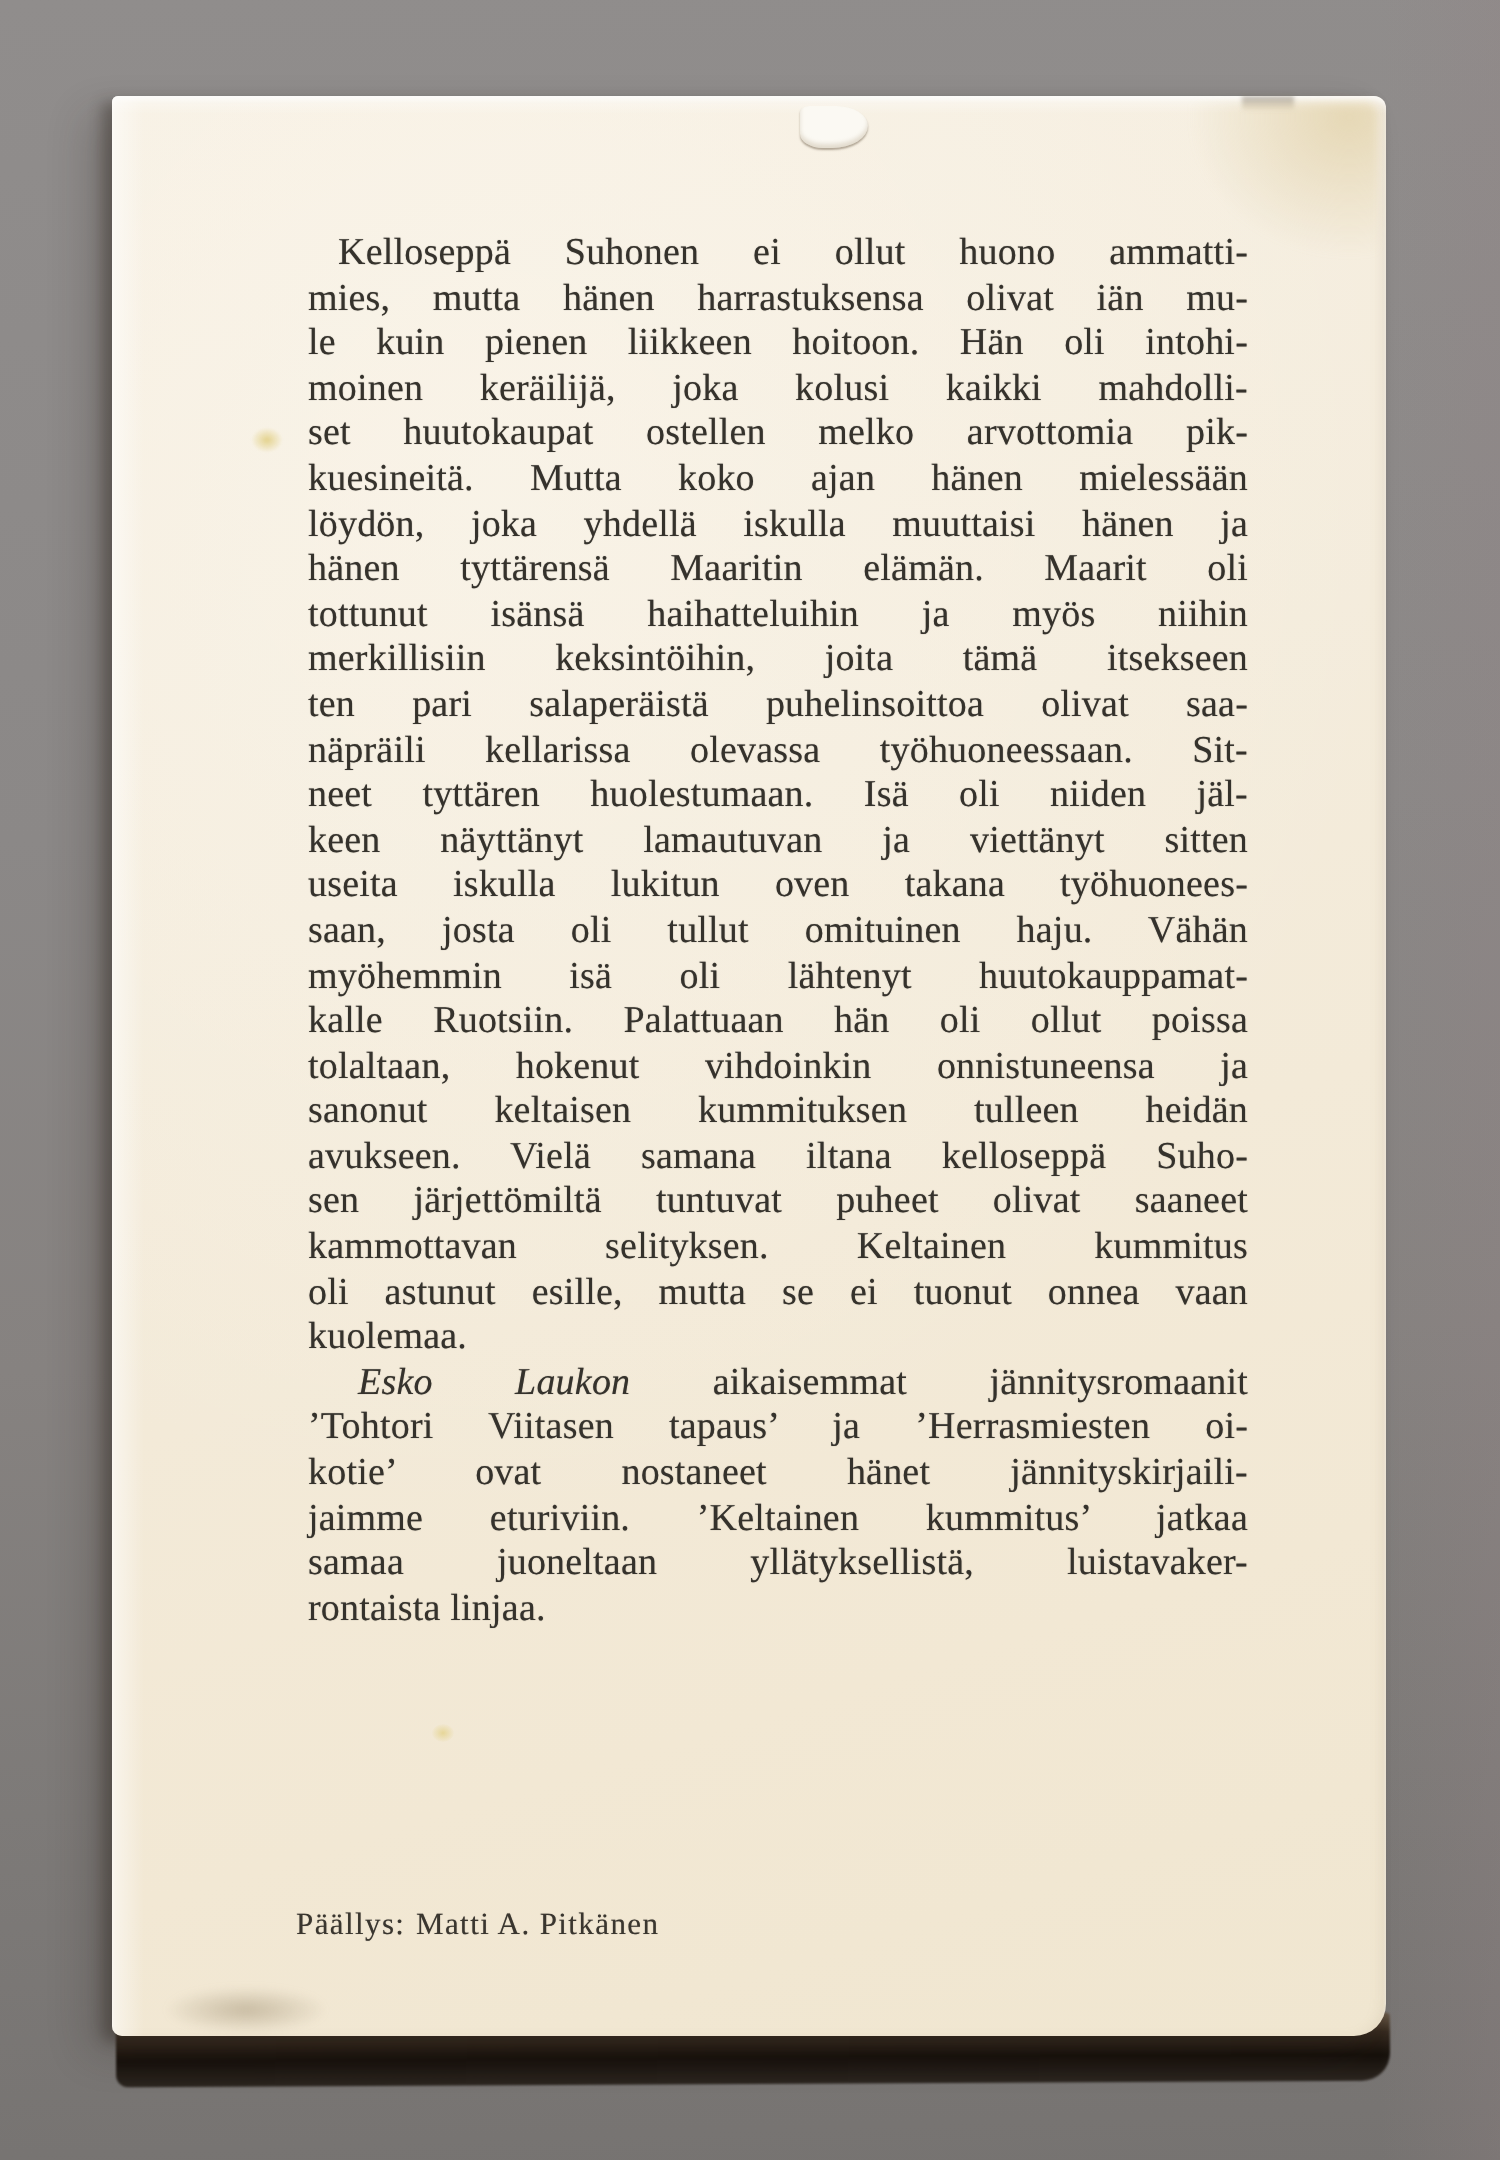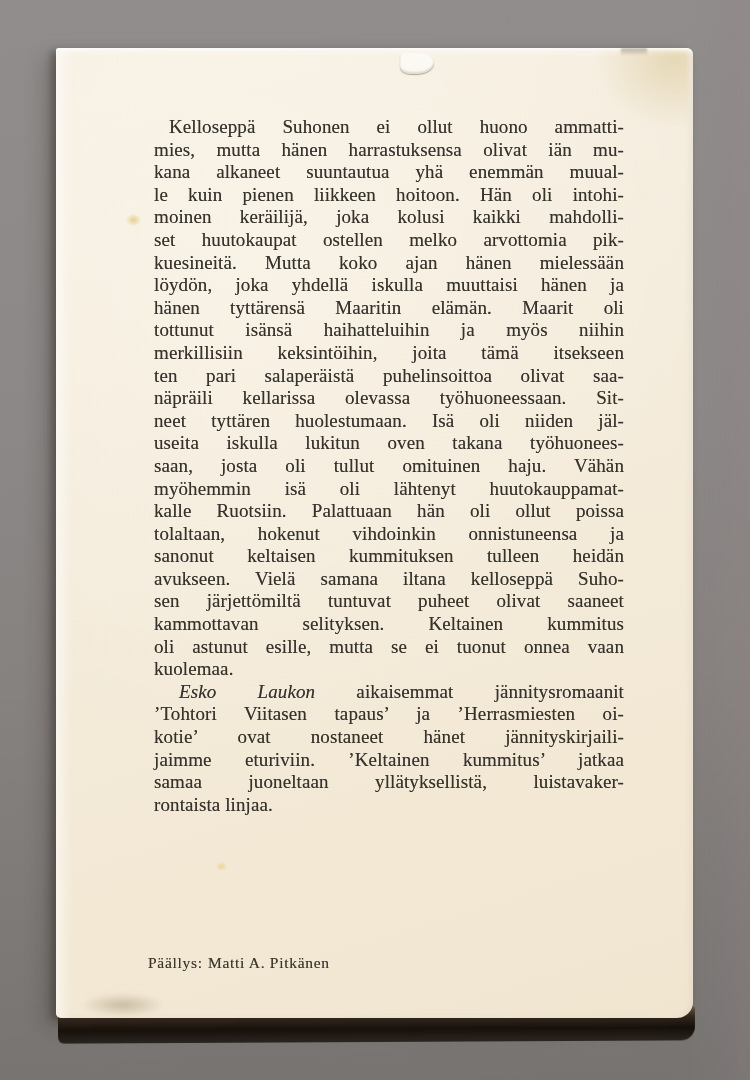--- a/index.html
+++ b/index.html
@@ -112,32 +112,32 @@
     <div class="stain stain-yellow-1"></div>
     <div class="stain stain-yellow-2"></div>
     <div class="stain stain-smudge"></div>
     <div class="stain chip-top"></div>
     <div class="stain corner-wear"></div>
     <div class="stain edge-nick"></div>
 
     <div class="blurb" id="blurb">
         <div class="line ind1">Kelloseppä Suhonen ei ollut huono ammatti-</div>
         <div class="line">mies, mutta hänen harrastuksensa olivat iän mu-</div>
-        <div class="line">kana alkaneet suuntautua yhä enemmän muual-</div>
         <div class="line">le kuin pienen liikkeen hoitoon. Hän oli intohi-</div>
         <div class="line">moinen keräilijä, joka kolusi kaikki mahdolli-</div>
         <div class="line">set huutokaupat ostellen melko arvottomia pik-</div>
         <div class="line">kuesineitä. Mutta koko ajan hänen mielessään</div>
         <div class="line">löydön, joka yhdellä iskulla muuttaisi hänen ja</div>
         <div class="line">hänen tyttärensä Maaritin elämän. Maarit oli</div>
         <div class="line">tottunut isänsä haihatteluihin ja myös niihin</div>
         <div class="line">merkillisiin keksintöihin, joita tämä itsekseen</div>
         <div class="line">ten pari salaperäistä puhelinsoittoa olivat saa-</div>
         <div class="line">näpräili kellarissa olevassa työhuoneessaan. Sit-</div>
         <div class="line">neet tyttären huolestumaan. Isä oli niiden jäl-</div>
+        <div class="line">keen näyttänyt lamautuvan ja viettänyt sitten</div>
         <div class="line">useita iskulla lukitun oven takana työhuonees-</div>
         <div class="line">saan, josta oli tullut omituinen haju. Vähän</div>
         <div class="line">myöhemmin isä oli lähtenyt huutokauppamat-</div>
         <div class="line">kalle Ruotsiin. Palattuaan hän oli ollut poissa</div>
         <div class="line">tolaltaan, hokenut vihdoinkin onnistuneensa ja</div>
         <div class="line">sanonut keltaisen kummituksen tulleen heidän</div>
         <div class="line">avukseen. Vielä samana iltana kelloseppä Suho-</div>
         <div class="line">sen järjettömiltä tuntuvat puheet olivat saaneet</div>
         <div class="line">kammottavan selityksen. Keltainen kummitus</div>
         <div class="line">oli astunut esille, mutta se ei tuonut onnea vaan</div>

